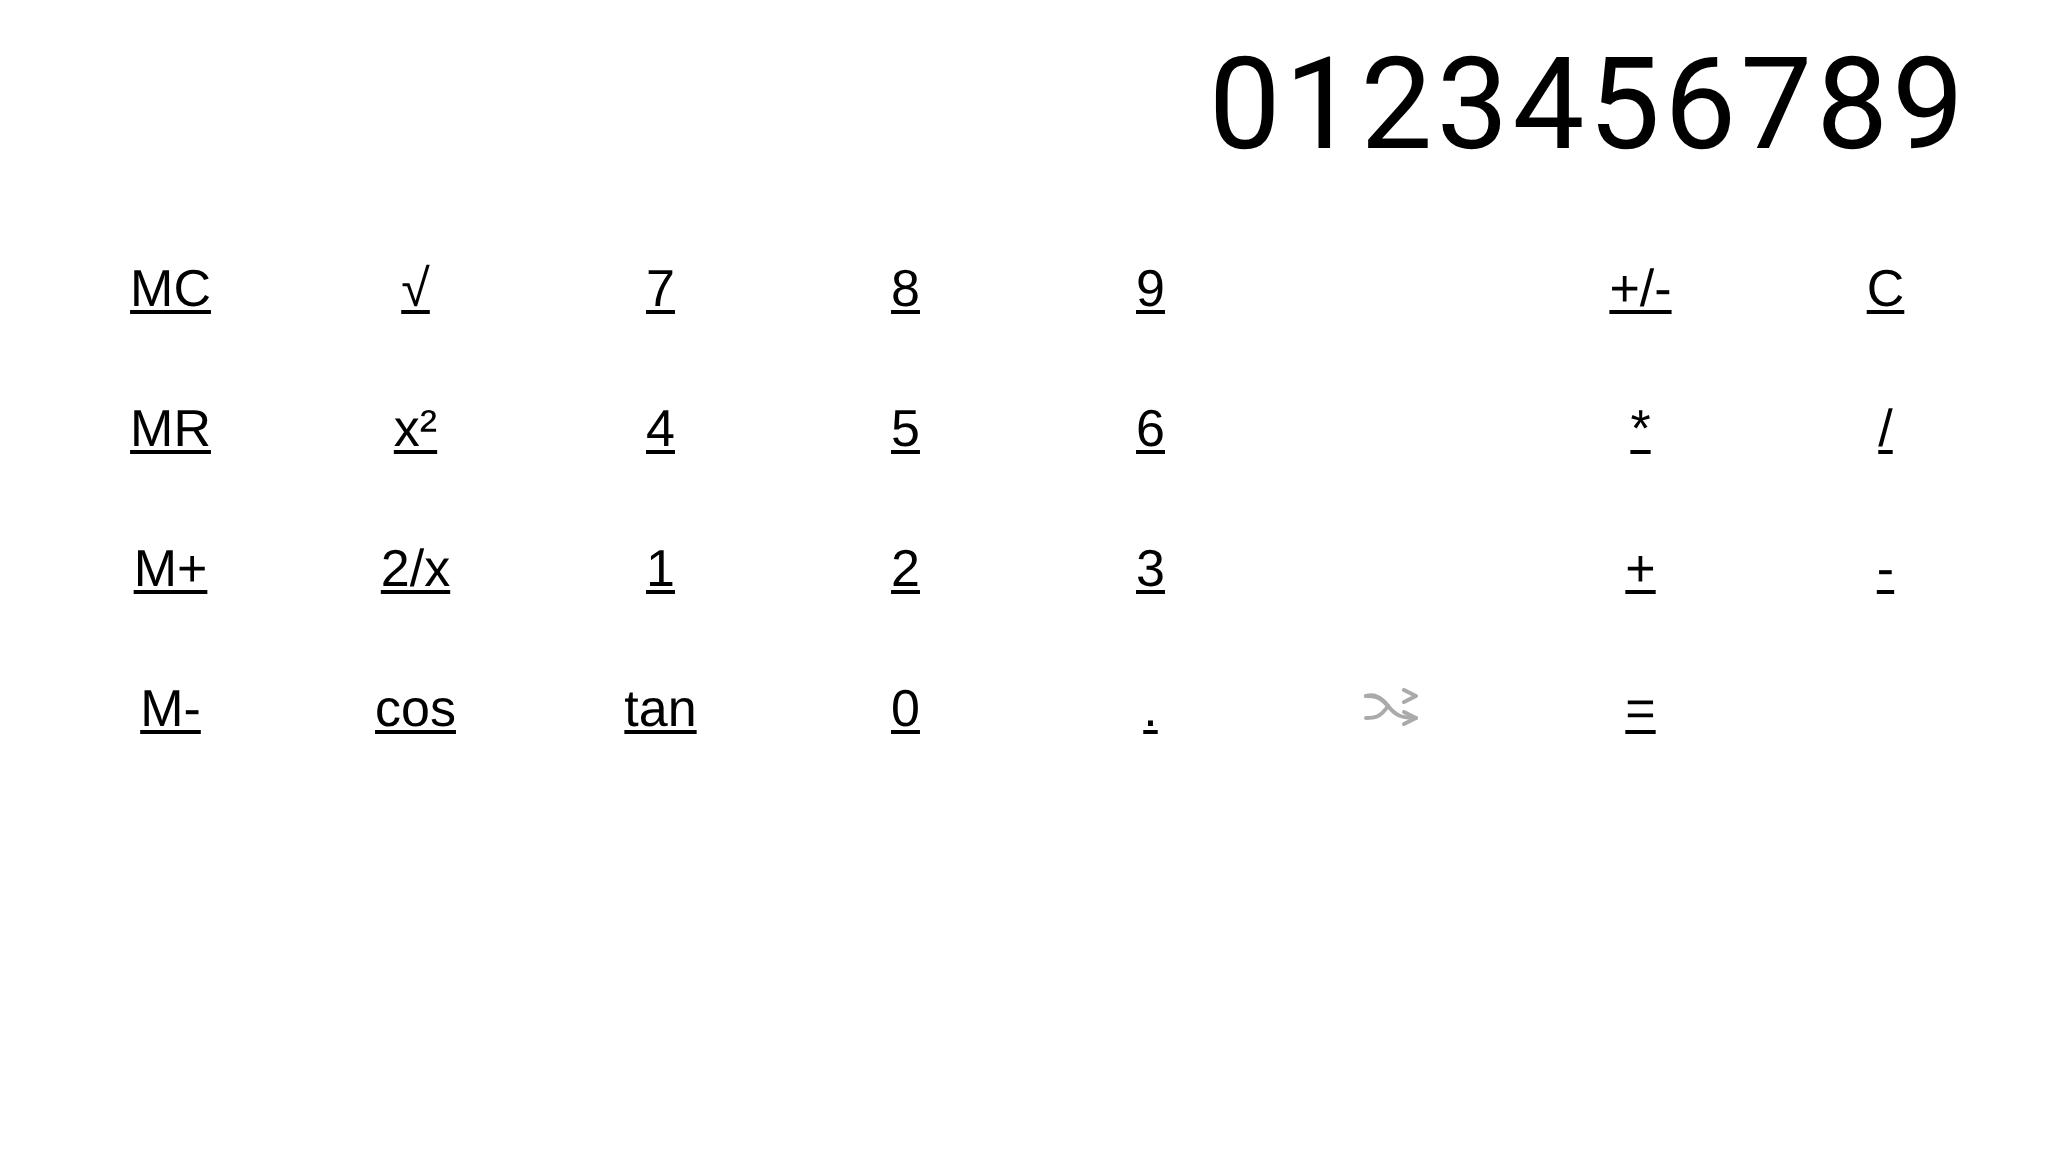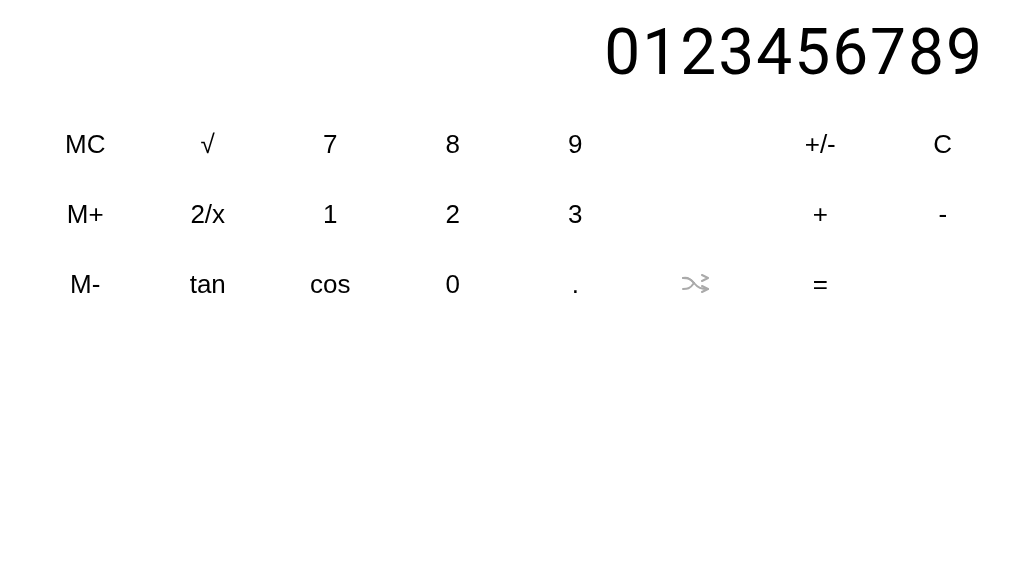--- a/index.html
+++ b/index.html
@@ -38,20 +38,21 @@
       font-weight: 400;
       color: #000000;
       letter-spacing: 2px;
     }
 
     .buttons-area {
       flex: 1;
       display: grid;
       grid-template-rows: repeat(4, 1fr);
       padding: 10px 20px 20px 24px;
+      text-decoration: underline;
     }
 
     .button-row {
       display: grid;
       grid-template-columns: repeat(8, 1fr);
       align-items: center;
     }
 
     .calc-btn {
       display: flex;
@@ -87,36 +88,46 @@
       <button class="calc-btn">MC</button>
       <button class="calc-btn">√</button>
       <button class="calc-btn">7</button>
       <button class="calc-btn">8</button>
       <button class="calc-btn">9</button>
       <div></div>
       <button class="calc-btn">+/-</button>
       <button class="calc-btn">C</button>
     </div>
 
+    <div class="button-row">
+      <button class="calc-btn">MR</button>
+      <button class="calc-btn">x²</button>
+      <button class="calc-btn">4</button>
+      <button class="calc-btn">5</button>
+      <button class="calc-btn">6</button>
+      <div></div>
+      <button class="calc-btn">*</button>
+      <button class="calc-btn">/</button>
+    </div>
 
     <div class="button-row">
       <button class="calc-btn">M+</button>
       <button class="calc-btn">2/x</button>
       <button class="calc-btn">1</button>
       <button class="calc-btn">2</button>
       <button class="calc-btn">3</button>
       <div></div>
       <button class="calc-btn">+</button>
       <button class="calc-btn">-</button>
     </div>
 
     <div class="button-row">
       <button class="calc-btn">M-</button>
+      <button class="calc-btn">cos</button>
       <button class="calc-btn">tan</button>
-      <button class="calc-btn">cos</button>
       <button class="calc-btn">0</button>
       <button class="calc-btn">.</button>
       <button class="calc-btn gray">
         <svg width="32" height="22" viewBox="0 0 32 22" fill="none" xmlns="http://www.w3.org/2000/svg">
           <path d="M20 0l6 5-6 5V7c-3 0-5 1.5-7 4-2-2.5-4.5-4-8-4H2V5h3c3 0 5 1.5 7 4 2-2.5 4.5-4 8-4V2l6 3-6 3V4c-2.5 0-4.5 1.2-6 3C13.5 5.2 11.5 4 9 4H2V2h3c3 0 5.5 1.5 7 4V0z" fill="none"></path>
 
           <g stroke="#aaaaaa" stroke-width="2" fill="none" stroke-linecap="round" stroke-linejoin="round">
 
             <path d="M1 4 C5 4, 8 4, 12 9"></path>
             <path d="M20 1 L26 4 L20 7"></path>

